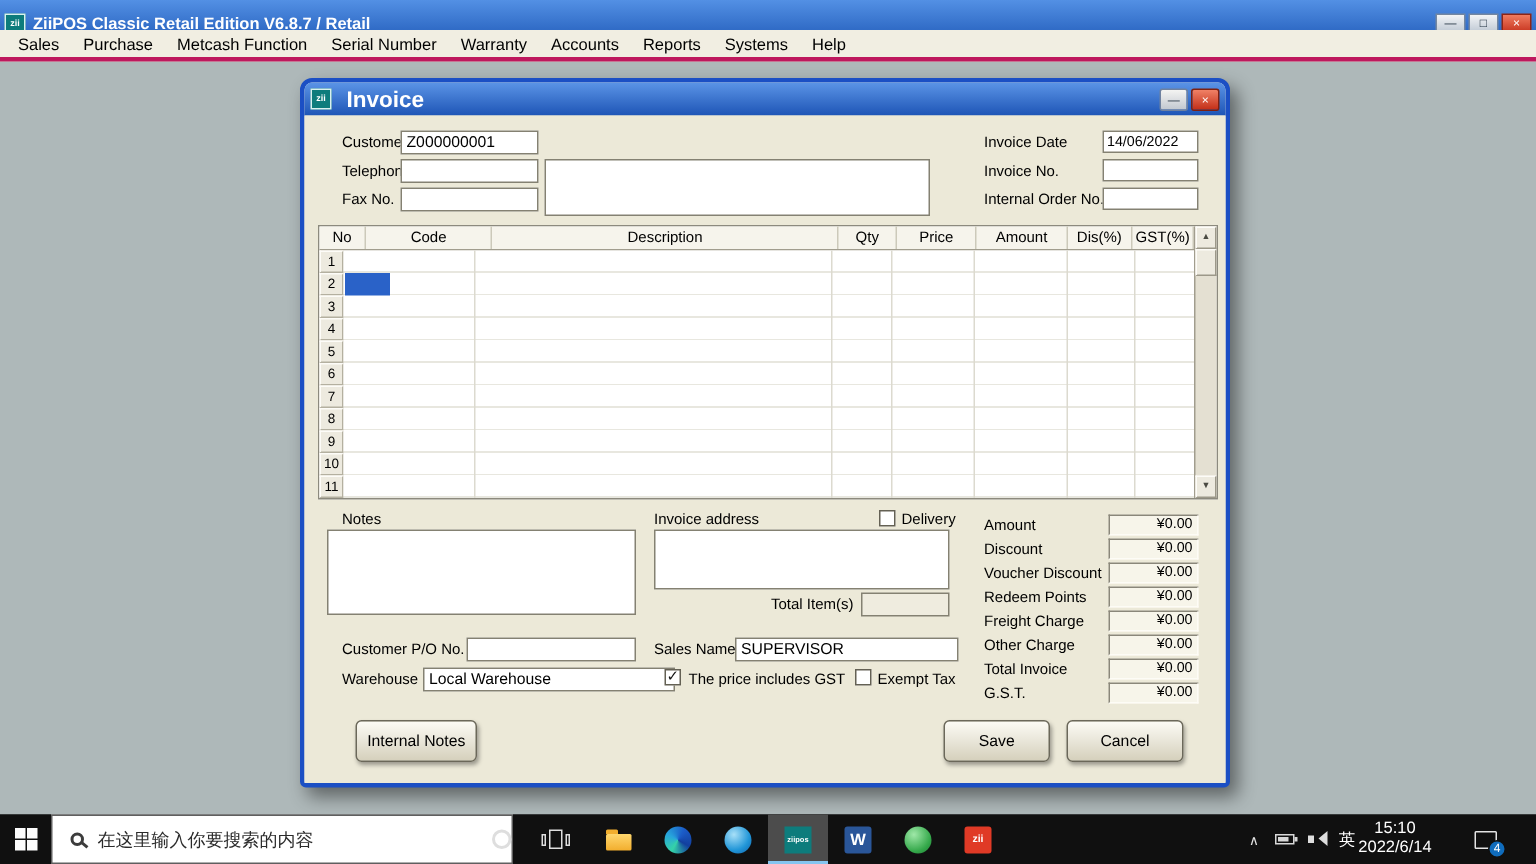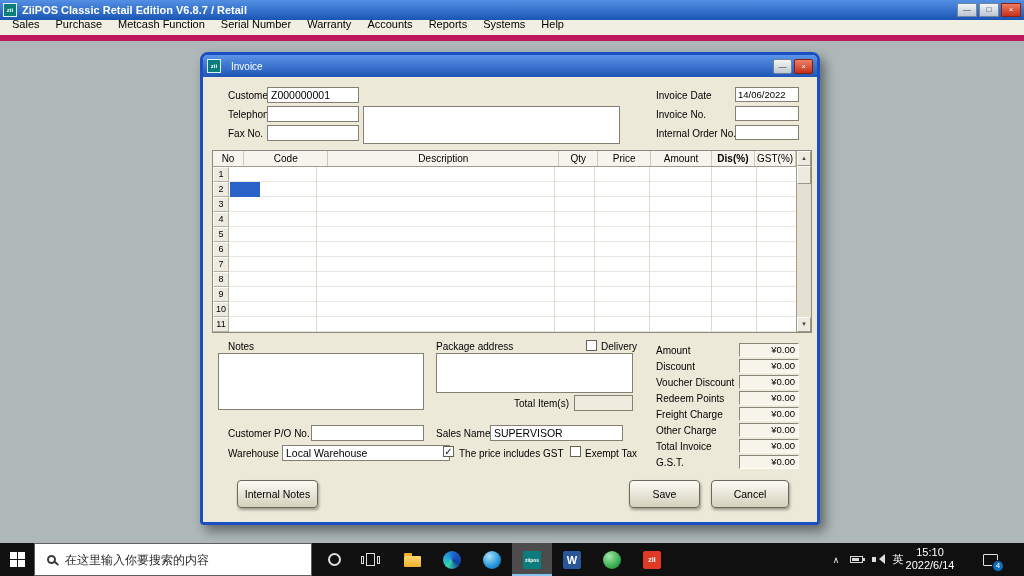--- a/index.html
+++ b/index.html
@@ -1,62 +1,62 @@
 <!DOCTYPE html>
 <html><head>
 <meta charset="utf-8">
 <style>
 *{margin:0;padding:0;box-sizing:border-box;font-family:"Liberation Sans",sans-serif;}
 body{width:1024px;height:576px;}
 .screen{position:relative;width:1024px;height:576px;overflow:hidden;background:#0c0c0c;}
 
 .main-window{position:absolute;inset:0 0 33px 0;background:#aeb8b9;}
-.main-titlebar{position:absolute;left:0;top:0;right:0;height:20px;background:linear-gradient(#5390e4,#1b55b4);display:flex;align-items:center;padding:4px 3px;}
+.main-titlebar{position:absolute;left:0;top:0;right:0;height:20px;background:linear-gradient(#5390e4,#1b55b4);display:flex;align-items:center;padding:16px 3px;}
 .app-icon{width:14px;height:14px;background:#0d7c7c;border:1px solid #d8f0ee;color:#fff;font-size:6px;font-weight:bold;line-height:12px;text-align:center;margin-right:5px;flex:0 0 auto;}
 .main-title{color:#fff;font-weight:bold;font-size:11px;flex:1;white-space:nowrap;}
 .winbtns{display:flex;gap:2px;}
 .wbtn{width:20px;height:14px;background:linear-gradient(#f2f4f6,#bcc6d2);border:1px solid #7386a0;font-size:8px;line-height:12px;text-align:center;color:#1a2a3a;}
 .wbtn.close{background:linear-gradient(#ef7b5f,#c5311c);border-color:#8c2516;color:#fff;}
-.menubar{position:absolute;left:0;top:20px;right:0;height:21px;background:#f1eee2;border-bottom:6px solid #be185d;display:flex;align-items:flex-end;padding-left:4px;}
+.menubar{position:absolute;left:0;top:20px;right:0;height:21px;background:#f1eee2;border-bottom:3px solid #be185d;display:flex;align-items:flex-start;padding-left:4px;}
 .menu-item{padding:0 8px;line-height:21px;font-size:11px;color:#000;}
 
 .inv-window{position:absolute;left:200px;top:52px;width:620px;height:473px;background:#ece9d8;border:3px solid #1b4fc4;border-radius:8px 8px 4px 4px;box-shadow:5px 6px 12px rgba(0,0,0,.45);}
 .inv-titlebar{position:absolute;left:0;top:0;right:0;height:22px;background:linear-gradient(#5b94e6,#1e55b6);border-radius:5px 5px 0 0;display:flex;align-items:center;padding:0 4px;}
-.inv-title{color:#fff;font-weight:normal;font-size:10px;flex:1;margin-left:5px;}
+.inv-title{color:#fff;font-weight:bold;font-size:15px;flex:1;margin-left:5px;}
 .inv-btn{width:19px;height:15px;margin-left:2px;background:linear-gradient(#f4f4f2,#c2c8d0);border:1px solid #6e81a0;border-radius:2px;font-size:8px;line-height:13px;text-align:center;color:#1a2a3a;}
 .inv-btn.close{background:linear-gradient(#f08166,#c32f18);border-color:#7e2010;color:#fff;}
 .inv-body{position:absolute;left:0;right:0;top:22px;bottom:0;background:#ece9d8;}
 .lbl{position:absolute;font-size:10px;color:#000;white-space:nowrap;}
 .lbl.sm{font-size:10px;}
 .inp{position:absolute;background:#fff;border:1px solid #848172;font-size:10.5px;padding:0 3px;color:#000;outline:none;}
 .inp.gray{color:#999;}
 .box{position:absolute;background:#fff;border:1px solid #848172;}
 .val-box{position:absolute;left:536px;width:60px;height:14px;background:#f7f5ea;border:1px solid;border-color:#8a877a #fdfcf6 #fdfcf6 #8a877a;font-size:9.5px;line-height:12px;text-align:right;padding-right:3px;}
 .cb{position:absolute;width:11px;height:11px;background:#fff;border:1px solid #646154;font-size:10px;line-height:9px;text-align:center;color:#111;}
 .btn{position:absolute;background:linear-gradient(#fcfbf5,#d5d0bc);border:1px solid #6b685a;border-radius:4px;font-size:10.5px;text-align:center;box-shadow:1px 2px 3px rgba(0,0,0,.35);color:#000;}
 
 .grid{position:absolute;left:9px;top:73px;width:600px;height:183px;border:1px solid #8c8a7e;background:#fff;}
 .grid-header{position:absolute;left:0;top:0;right:15px;height:16px;display:flex;background:#f6f4ec;border-bottom:1px solid #a19d8e;}
 .gh{border-right:1px solid #ccc9ba;font-size:10px;line-height:15px;text-align:center;color:#000;}
-.col-no{width:32px;}.col-code{width:87px;}.col-desc{width:238px;}.col-qty{width:40px;}.col-price{width:55px;}.col-amt{width:62px;}.col-dis{width:45px;font-weight:bold;}.col-gst{width:42px;}
+.col-no{width:32px;}.col-code{width:87px;}.col-desc{width:238px;}.col-qty{width:40px;}.col-price{width:55px;}.col-amt{width:62px;}.col-dis{width:45px;}.col-gst{width:42px;}
 .row-nums{position:absolute;left:0;top:16px;width:16px;}
 .rn{height:15px;background:#edeadf;border:1px solid;border-color:#fdfcf8 #b4b0a0 #b4b0a0 #fdfcf8;font-size:9px;line-height:13px;text-align:center;color:#000;}
 .grid-body{position:absolute;left:16px;top:16px;right:15px;bottom:0;background:repeating-linear-gradient(to bottom,#fff 0 14px,#e8e7df 14px 15px);}
 .vsep{position:absolute;top:0;bottom:0;width:1px;background:#dcdacf;}
 .sel-cell{position:absolute;left:1px;top:15px;width:30px;height:15px;background:#2a62c8;}
 .vscroll{position:absolute;right:0;top:0;bottom:0;width:15px;background:#e4e0d2;border-left:1px solid #a19d8e;}
 .sbtn{position:absolute;left:0;width:14px;height:15px;background:#edeadf;border:1px solid;border-color:#fdfcf8 #9c9889 #9c9889 #fdfcf8;font-size:6px;line-height:13px;text-align:center;color:#4a4a42;}
 .sthumb{position:absolute;left:0;top:15px;width:14px;height:18px;background:#edeadf;border:1px solid;border-color:#fdfcf8 #9c9889 #9c9889 #fdfcf8;}
 .hint-bar{position:absolute;left:252px;top:186px;width:769px;height:15px;background:#fdfdf6;border:1px solid #98968a;font-size:10px;line-height:13px;color:#000;white-space:pre;overflow:hidden;padding-left:4px;z-index:60;}
 
 .taskbar{position:absolute;left:0;top:543px;width:1024px;height:33px;background:#101010;}
 .tb-start{position:absolute;left:0;top:0;width:34px;height:33px;display:flex;align-items:center;justify-content:center;}
 .win-logo{display:grid;grid-template-columns:7px 7px;grid-template-rows:7px 7px;gap:1px;}
 .win-logo span{background:#fcfcfc;}
-.tb-search{position:absolute;left:34px;top:0;width:278px;height:33px;background:#fff;border:1px solid #5f5f5f;display:flex;align-items:center;padding-left:12px;}
+.tb-search{position:absolute;left:34px;top:0;width:308px;height:33px;background:#fff;border:1px solid #5f5f5f;display:flex;align-items:center;padding-left:12px;}
 .mag{width:9px;height:9px;border:2px solid #3c3c3c;border-radius:50%;position:relative;flex:0 0 auto;}
 .mag::after{content:"";position:absolute;width:6px;height:2px;background:#3c3c3c;right:-5px;bottom:-2px;transform:rotate(40deg);}
 .search-input{border:none;outline:none;flex:1;font-size:12px;margin-left:9px;color:#111;background:transparent;}
 .search-input::placeholder{color:#2b2b2b;opacity:1;}
 .tb-cell{position:absolute;top:0;width:40px;height:33px;display:flex;align-items:center;justify-content:center;}
 .tb-cell.sm{width:36px;}
 .tb-cell.active{background:#4c4c4c;box-shadow:inset 0 -2px 0 #85c5f0;}
 .cortana{width:13px;height:13px;border:2px solid #dedede;border-radius:50%;}
 .taskview{display:flex;align-items:center;gap:2px;}
 .taskview i{width:3px;height:8px;border:1px solid #dedede;}
@@ -170,21 +170,21 @@
         </div>
         <div class="vscroll">
           <div class="sbtn" style="top:0">▲</div>
           <div class="sthumb"></div>
           <div class="sbtn" style="bottom:0">▼</div>
         </div>
       </div>
 
       <div class="lbl" style="left:25px;top:264px">Notes</div>
       <div class="box" style="left:15px;top:276px;width:206px;height:57px"></div>
-      <div class="lbl" style="left:233px;top:264px">Package address</div>
+      <div class="lbl" style="left:233px;top:264px">Invoice address</div>
       <div class="cb" style="left:383px;top:263px"></div>
       <div class="lbl" style="left:398px;top:264px">Delivery</div>
       <div class="box" style="left:233px;top:276px;width:197px;height:40px"></div>
       <div class="lbl" style="left:230px;top:321px;width:136px;text-align:right">Total Item(s)</div>
       <div class="box" style="left:371px;top:318px;width:59px;height:16px;background:#efecdf"></div>
 
       <div class="lbl" style="left:453px;top:268px">Amount</div>
       <div class="val-box" style="top:266px">¥0.00</div>
       <div class="lbl" style="left:453px;top:284px">Discount</div>
       <div class="val-box" style="top:282px">¥0.00</div>
@@ -197,21 +197,21 @@
       <div class="lbl" style="left:453px;top:348px">Other Charge</div>
       <div class="val-box" style="top:346px">¥0.00</div>
       <div class="lbl" style="left:453px;top:364px">Total Invoice</div>
       <div class="val-box" style="top:362px">¥0.00</div>
       <div class="lbl" style="left:453px;top:380px">G.S.T.</div>
       <div class="val-box" style="top:378px">¥0.00</div>
 
       <div class="lbl" style="left:25px;top:351px">Customer P/O No.</div>
       <input class="inp" style="left: 108px; top: 348px; width: 113px; height: 16px;">
       <div class="lbl" style="left:233px;top:351px">Sales Name</div>
-      <input class="inp" style="left: 287px; top: 348px; width: 133px; height: 16px;" value="SUPERVISOR">
+      <input class="inp" style="left: 287px; top: 348px; width: 149px; height: 16px;" value="SUPERVISOR">
       <div class="lbl" style="left:25px;top:371px">Warehouse</div>
       <input class="inp" style="left: 79px; top: 368px; width: 168px; height: 16px;" value="Local Warehouse">
       <div class="cb" style="left:240px;top:369px">✓</div>
       <div class="lbl" style="left:256px;top:371px">The price includes GST</div>
       <div class="cb" style="left:367px;top:369px"></div>
       <div class="lbl" style="left:382px;top:371px">Exempt Tax</div>
 
       <div class="btn" style="left:34px;top:403px;width:81px;height:28px;line-height:26px">Internal Notes</div>
       <div class="btn" style="left:426px;top:403px;width:71px;height:28px;line-height:26px">Save</div>
       <div class="btn" style="left:508px;top:403px;width:78px;height:28px;line-height:26px">Cancel</div>

